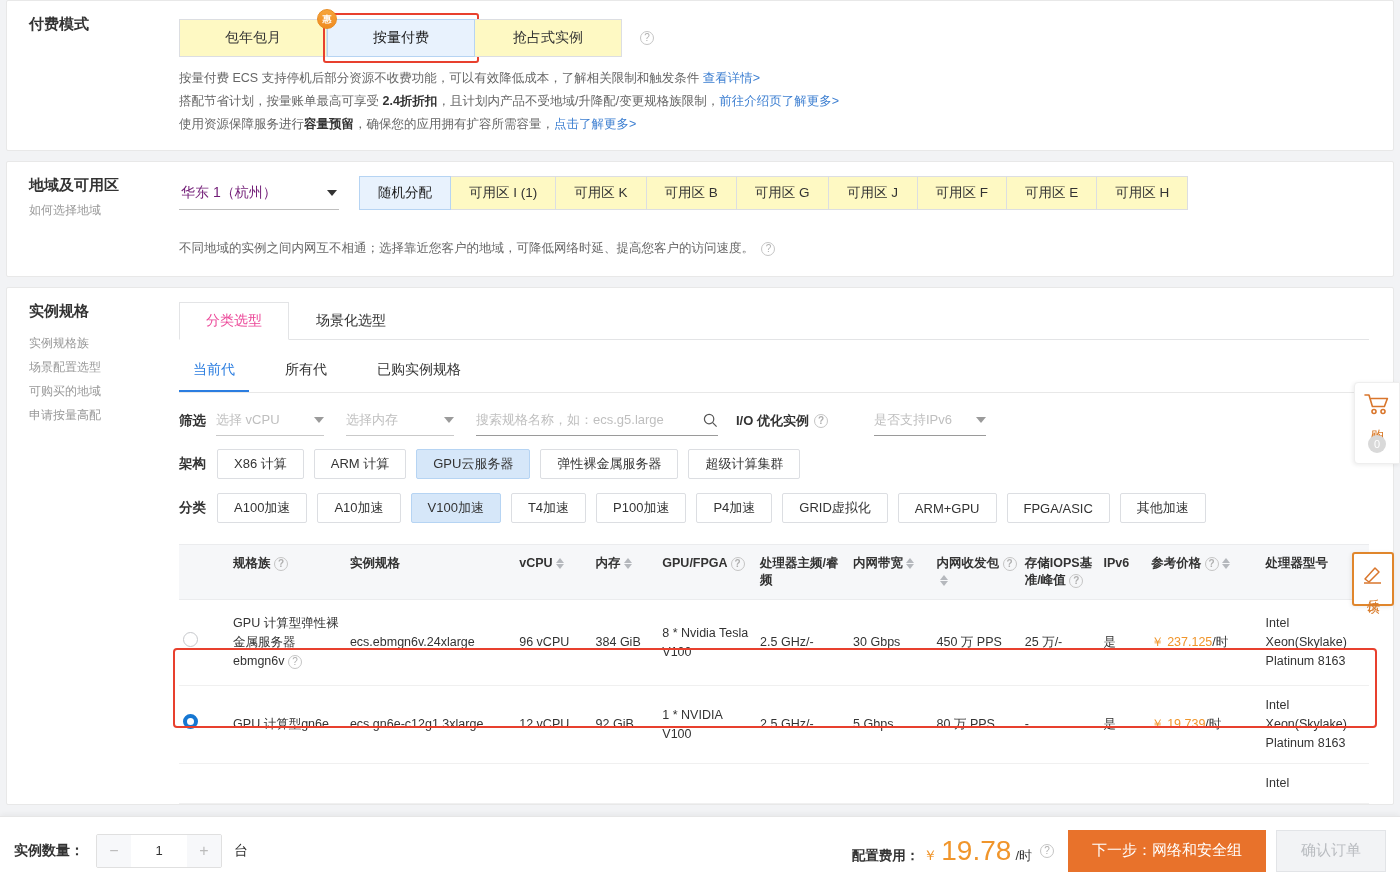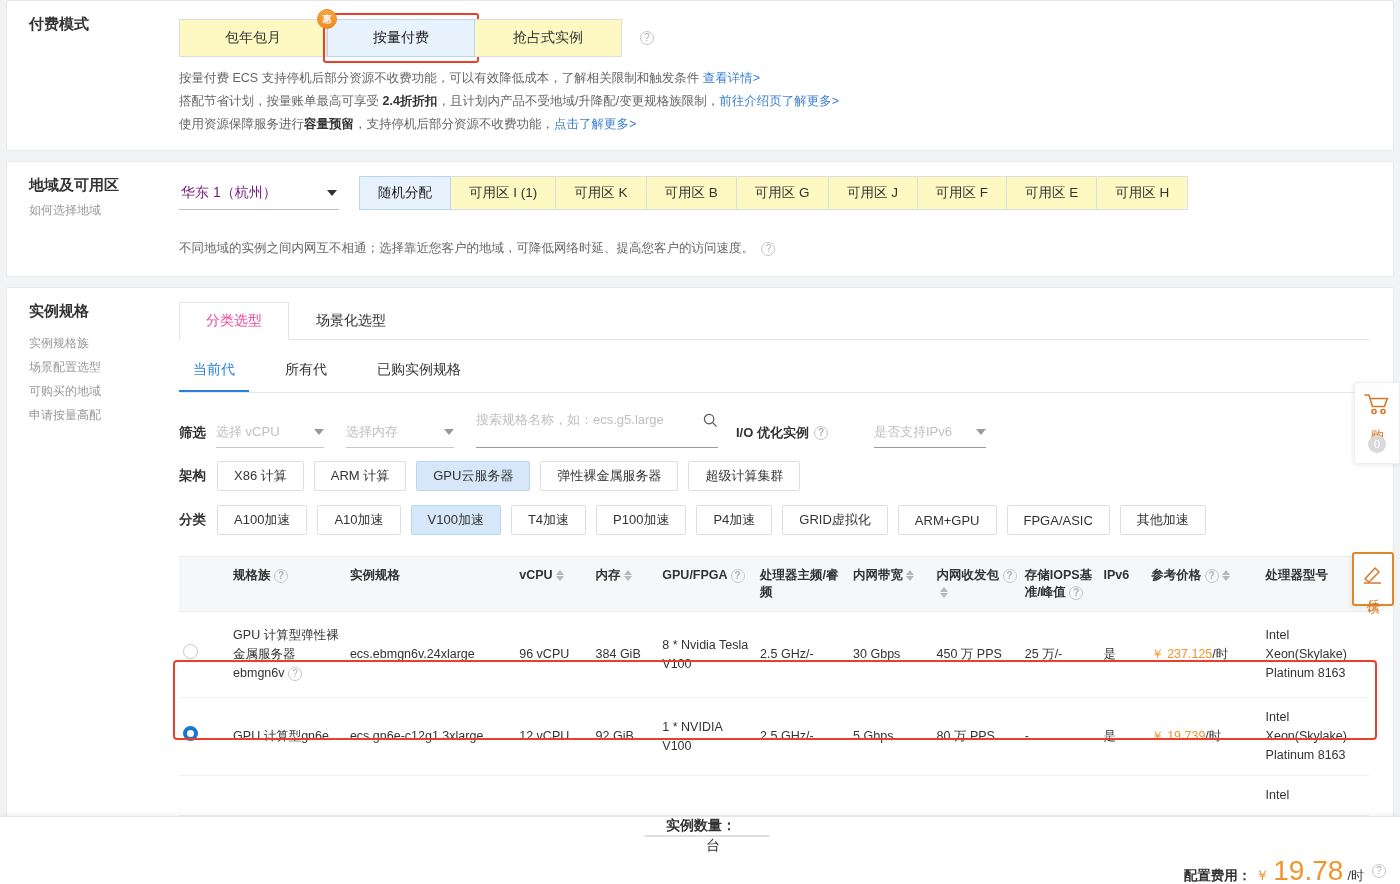--- a/index.html
+++ b/index.html
@@ -101,21 +101,21 @@
   .filter-row { display: flex; align-items: flex-end; gap: 0; padding: 18px 0 6px 0; }
   .flt-label { font-size: 13.5px; font-weight: bold; color: #333; margin-right: 10px; padding-bottom: 6px; }
   .flt-sel {
     width: 108px; border-bottom: 1px solid #c9c9c9; margin-right: 22px;
     display: flex; align-items: center; justify-content: space-between;
     padding-bottom: 6px; font-size: 13px; color: #bfbfbf; cursor: pointer;
   }
   .flt-search {
     width: 242px; border-bottom: 1px solid #9a9a9a; margin-right: 18px;
     display: flex; align-items: center; justify-content: space-between;
-    padding-bottom: 18px; font-size: 13px; color: #bfbfbf; cursor: text;
+    padding-bottom: 6px; font-size: 13px; color: #bfbfbf; cursor: text;
   }
   .flt-io { font-size: 13px; font-weight: bold; color: #333; padding-bottom: 6px;
             margin-right: 46px; display: flex; align-items: center; gap: 5px; cursor: pointer; }
   .flt-ipv6 {
     width: 112px; border-bottom: 1px solid #9a9a9a; padding-bottom: 6px;
     display: flex; align-items: center; justify-content: space-between;
     font-size: 13px; color: #bfbfbf; cursor: pointer;
   }
 
   .chip-row { display: flex; align-items: center; padding: 7px 0; }
@@ -171,21 +171,21 @@
     margin-top: 7px; width: 18px; height: 18px; border-radius: 50%;
     background: #d9d9d9; color: #fff; font-size: 11px;
     display: flex; align-items: center; justify-content: center;
   }
 
   
   .bottombar {
     position: absolute; left: 0; bottom: 0; width: 1400px; height: 68px;
     background: #fff; border-top: 1px solid #e6e6e6;
     display: flex; align-items: center; padding: 0 0 0 14px;
-    box-shadow: 0 -2px 6px rgba(0,0,0,.05); z-index: 30; flex-direction: column;
+    box-shadow: 0 -2px 6px rgba(0,0,0,.05); z-index: 30;
   }
   .qty-label { font-size: 14px; font-weight: bold; color: #333; margin-right: 12px; }
   .stepper { display: flex; height: 34px; border: 1px solid #e0e0e0; border-radius: 2px; overflow: hidden; }
   .stepper .btn { width: 34px; background: #f7f8fa; display: flex; align-items: center;
                   justify-content: center; font-size: 16px; color: #bbb; cursor: pointer; }
   .stepper .val { width: 56px; display: flex; align-items: center; justify-content: center;
                   font-size: 13px; color: #333; background: #fff; }
   .tai { margin-left: 12px; font-size: 14px; color: #333; }
 
   .fee-wrap { margin-left: auto; display: flex; align-items: baseline; gap: 4px; padding-right: 14px; }
@@ -246,21 +246,21 @@
       </div>
 
       <div style="margin-top:10px;">
         <div class="note">
           <span>按量付费 ECS 支持停机后部分资源不收费功能，可以有效降低成本，了解相关限制和触发条件 </span><span class="lnk">查看详情&gt;</span>
         </div>
         <div class="note">
           <span>搭配节省计划，按量账单最高可享受 </span><b>2.4折折扣</b><span>，且计划内产品不受地域/升降配/变更规格族限制，</span><span class="lnk">前往介绍页了解更多&gt;</span>
         </div>
         <div class="note">
-          <span>使用资源保障服务进行</span><b>容量预留</b><span>，支持停机后部分资源不收费功能，</span><span class="lnk">点击了解更多&gt;</span>
+          <span>使用资源保障服务进行</span><b>容量预留</b><span>，确保您的应用拥有扩容所需容量，</span><span class="lnk">点击了解更多&gt;</span>
         </div>
       </div>
     </div>
   </div>
 
   <div class="card" id="sec-region">
     <div style="width:172px;flex:0 0 172px;">
       <div class="row-label" style="width:auto;flex:none;padding-left:22px;">地域及可用区</div>
       <div class="sub-label">如何选择地域</div>
     </div>

